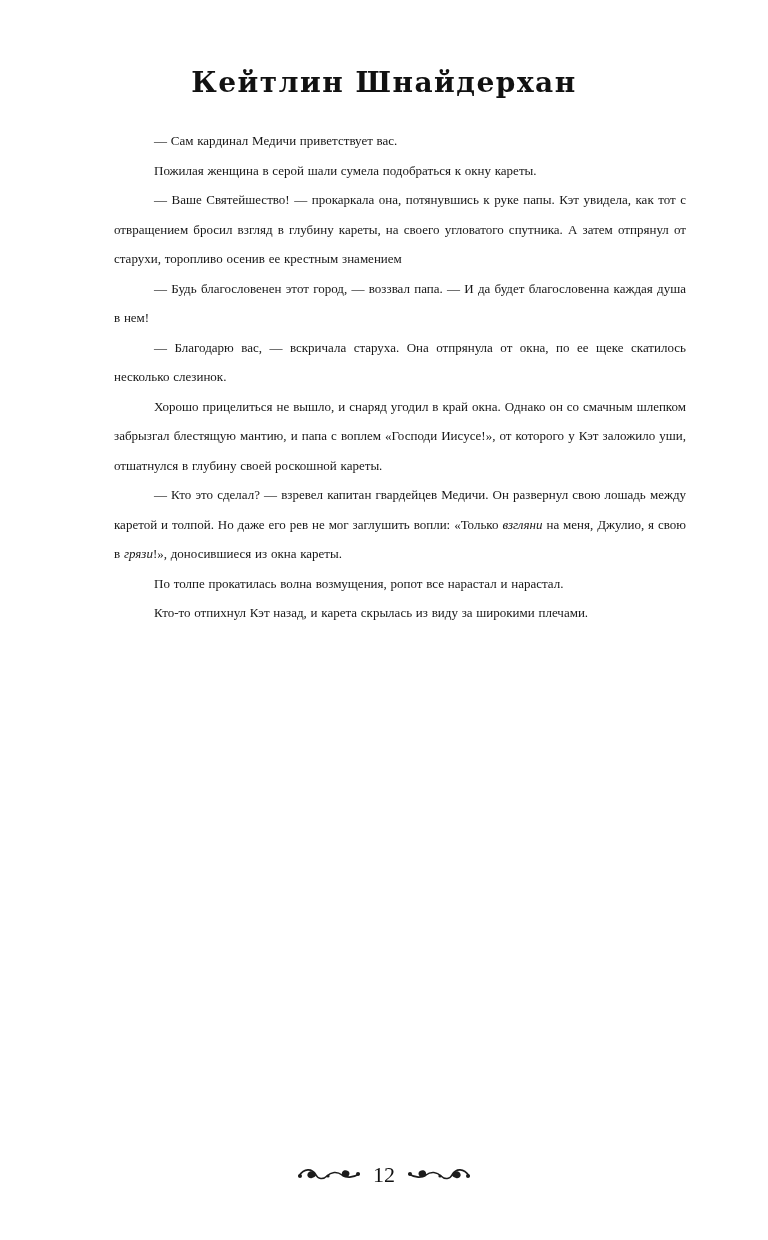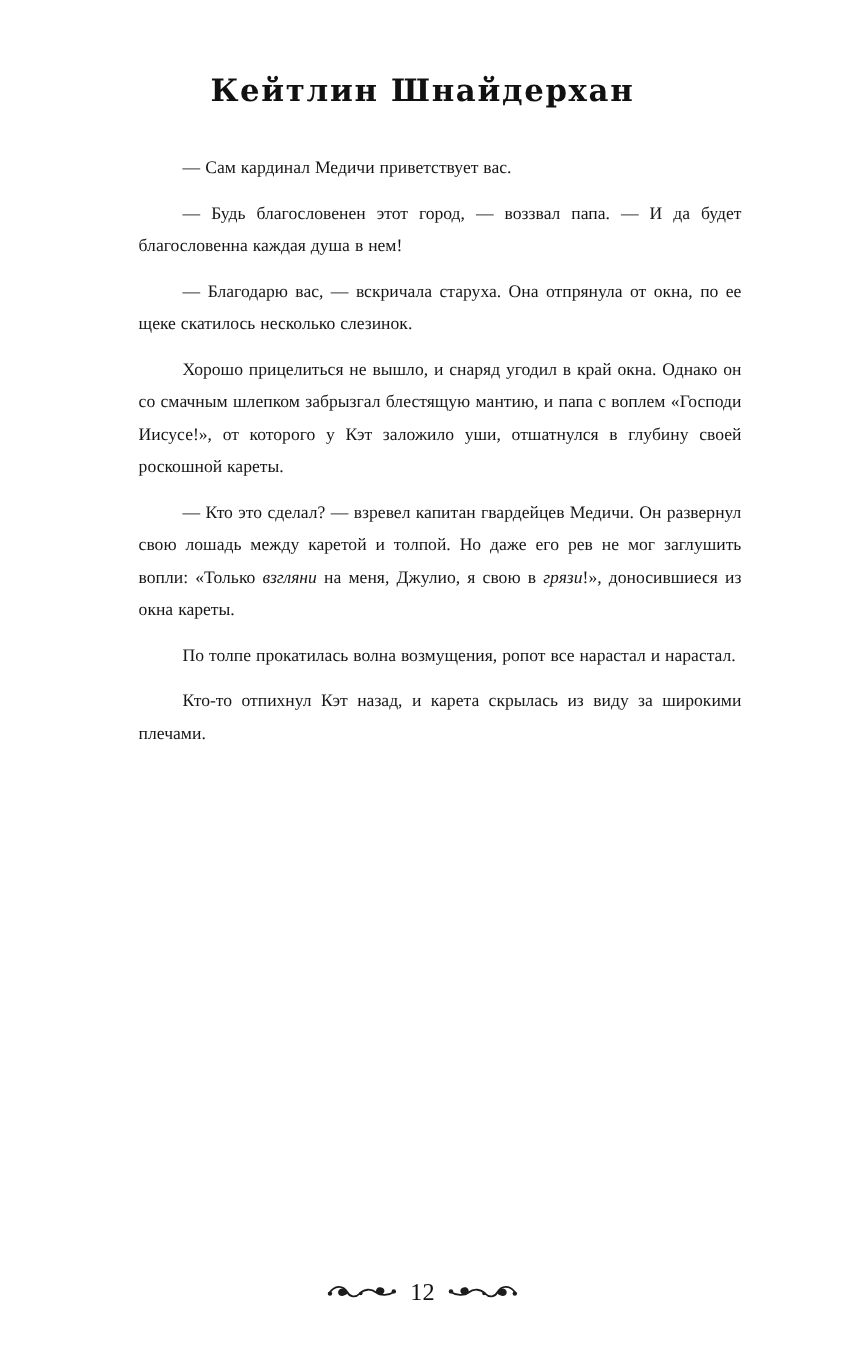--- a/index.html
+++ b/index.html
@@ -29,24 +29,24 @@
     letter-spacing: 1.5px;
     color: #111111;
   }
   .text-block {
     position: absolute;
     top: 126px;
     left: 114px;
     width: 572px;
   }
   .para {
-    margin: 12px;
+    margin: 0;
     text-indent: 40px;
     text-align: justify;
-    font-size: 16px;
+    font-size: 13px;
     line-height: 29.5px;
     hyphens: auto;
     -webkit-hyphens: auto;
     word-spacing: 0.5px;
   }
   .para em {
     font-style: italic;
   }
   .footer {
     position: absolute;
@@ -75,20 +75,22 @@
 </style>
 </head>
 <body>
 
 <div class="page">
 
   <div class="book-header">Кейтлин Шнайдерхан</div>
 
   <div class="text-block">
       <p class="para"><span>— Сам кардинал Медичи приветствует вас.</span></p>
+      <p class="para"><span>Пожилая женщина в серой шали сумела подобраться к окну кареты.</span></p>
+      <p class="para"><span>— Ваше Святейшество! — прокаркала она, потянувшись к руке папы. Кэт увидела, как тот с отвращением бросил взгляд в глубину кареты, на своего угловатого спутника. А затем отпрянул от старухи, торопливо осенив ее крестным знамением</span></p>
       <p class="para"><span>— Будь благословенен этот город, — воззвал папа. — И да будет благословенна каждая душа в нем!</span></p>
       <p class="para"><span>— Благодарю вас, — вскричала старуха. Она отпрянула от окна, по ее щеке скатилось несколько слезинок.</span></p>
       <p class="para"><span>Хорошо прицелиться не вышло, и снаряд угодил в край окна. Однако он со смачным шлепком забрызгал блестящую мантию, и папа с воплем «Господи Иисусе!», от которого у Кэт заложило уши, отшатнулся в глубину своей роскошной кареты.</span></p>
       <p class="para"><span>— Кто это сделал? — взревел капитан гвардейцев Медичи. Он развернул свою лошадь между каретой и толпой. Но даже его рев не мог заглушить вопли: «Только </span><em>взгляни</em><span> на меня, Джулио, я свою в </span><em>грязи</em><span>!», доносившиеся из окна кареты.</span></p>
       <p class="para"><span>По толпе прокатилась волна возмущения, ропот все нарастал и нарастал.</span></p>
       <p class="para"><span>Кто-то отпихнул Кэт назад, и карета скрылась из виду за широкими плечами.</span></p>
     </div>
 
   <div class="footer">
     <svg class="orn" viewBox="0 0 64 20" xmlns="http://www.w3.org/2000/svg">

